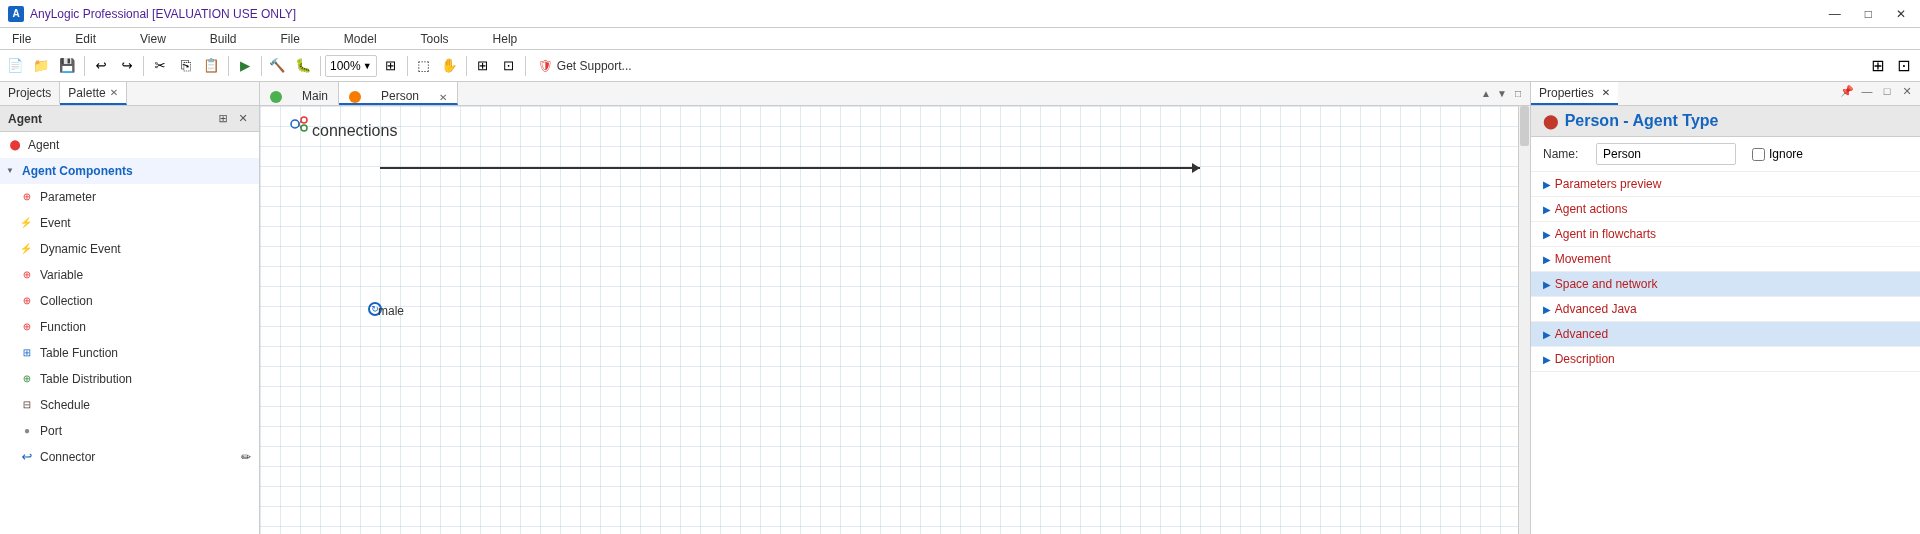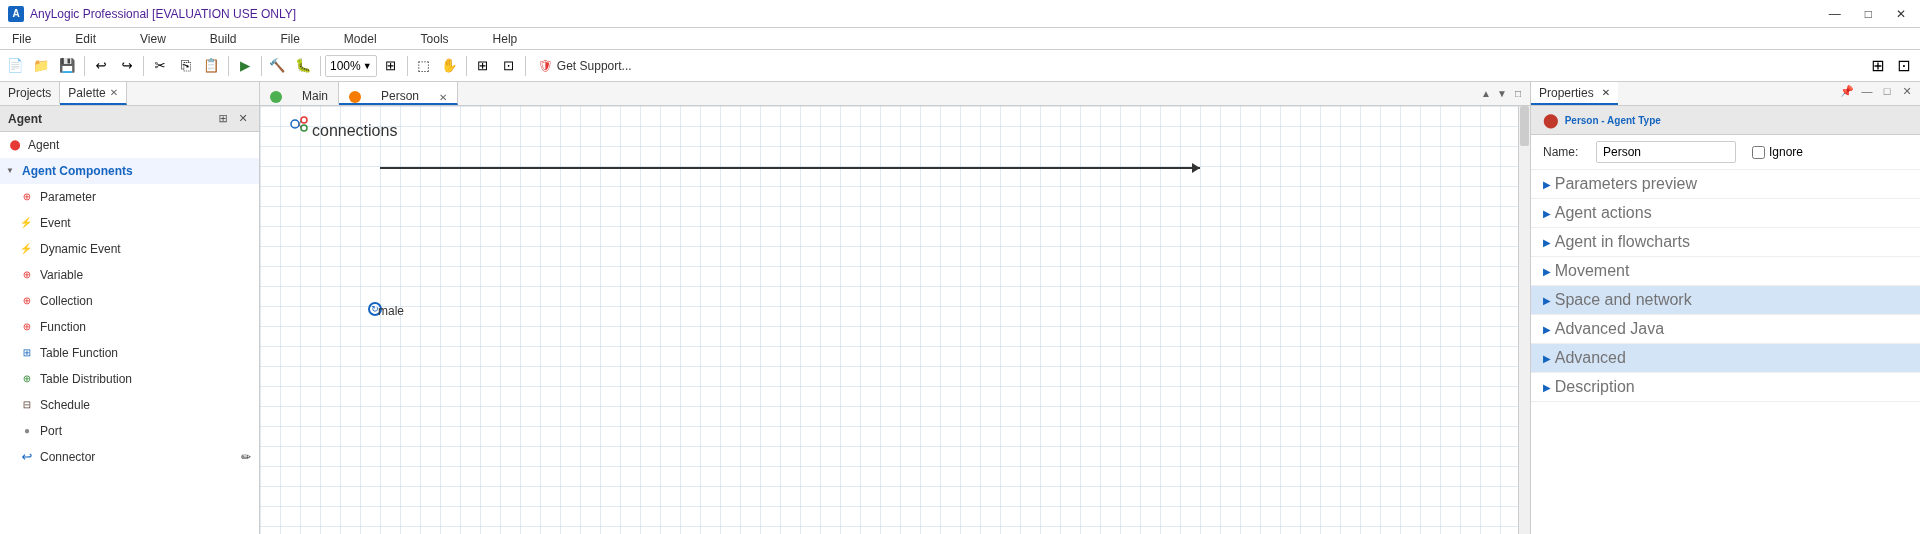--- a/index.html
+++ b/index.html
@@ -161,40 +161,40 @@
     .right-panel-tab.active { background: #fff; border-bottom: 2px solid #1565c0; }
     .right-panel-icons { margin-left: auto; display: flex; gap: 2px; padding-right: 4px; }
     .rp-icon-btn { width: 18px; height: 18px; cursor: pointer; font-size: 11px; color: #666; background: none; border: none; display: flex; align-items: center; justify-content: center; }
 
     
     .props-header {
       display: flex; align-items: center; gap: 6px;
       padding: 6px 12px; background: #e8e8e8; border-bottom: 1px solid #ccc;
     }
     .props-header-icon { color: #c0392b; font-size: 14px; }
-    .props-title { font-size: 10px; font-weight: 600; color: #1565c0; }
+    .props-title { font-size: 16px; font-weight: 600; color: #1565c0; }
 
     .props-name-row {
       display: flex; align-items: center; padding: 6px 12px; gap: 8px;
       border-bottom: 1px solid #eee;
     }
     .props-label { font-size: 12px; color: #333; min-width: 45px; }
     .props-input {
       border: 1px solid #ccc; padding: 2px 6px; font-size: 12px;
       width: 140px; height: 22px; border-radius: 2px;
     }
     .props-checkbox-row { display: flex; align-items: center; gap: 4px; margin-left: 8px; }
     .props-checkbox { width: 13px; height: 13px; }
 
     .props-section {
       display: flex; align-items: center; padding: 5px 12px;
       cursor: pointer; border-bottom: 1px solid #eee; background: #fff;
     }
     .props-section-arrow { color: #1565c0; font-size: 10px; margin-right: 4px; }
-    .props-section-label { font-size: 16px; color: #737373; font-weight: 500; }
+    .props-section-label { font-size: 12px; color: #b91c1c; font-weight: 500; }
     .props-section.highlighted { background: #d4e4f7; }
 
     
     .icon-red { color: #e53935; }
     .icon-orange { color: #f57c00; }
     .icon-blue { color: #1565c0; }
     .icon-green { color: #388e3c; }
     .icon-brown { color: #5d4037; }
 
     .right-scroll { flex: 1; overflow-y: auto; }

